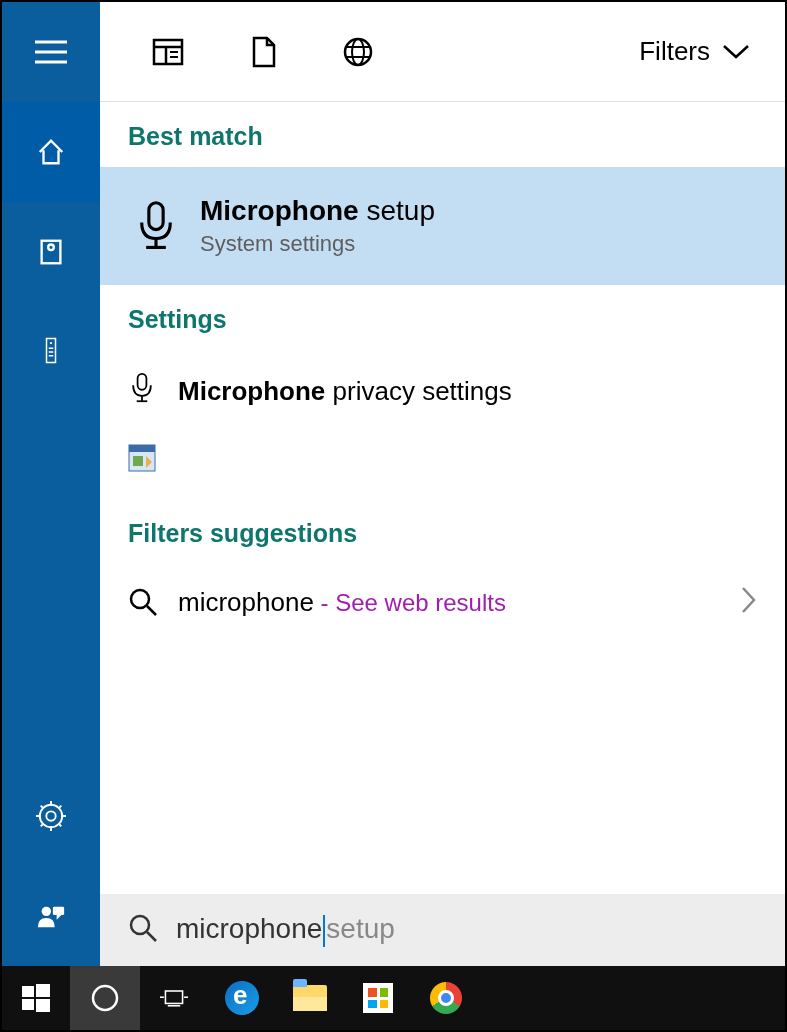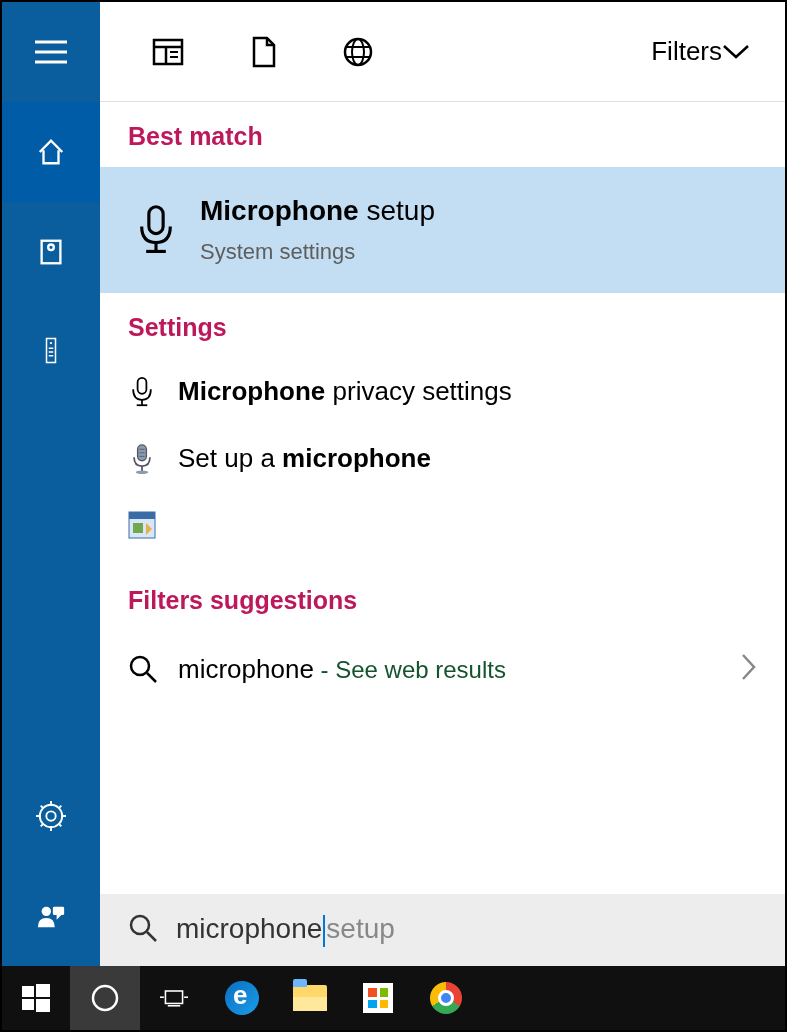--- a/index.html
+++ b/index.html
@@ -13,45 +13,45 @@
     .sidebar-item { width: 98px; height: 100px; display: flex; align-items: center; justify-content: center; color: #fff; cursor: pointer; }
     .sidebar-item.active { background: #005ca7; }
     .sidebar-item svg { width: 30px; height: 30px; }
     .sidebar-item.hamburger svg { width: 32px; height: 28px; }
     
     .content { flex: 1; display: flex; flex-direction: column; background: #fff; }
     
     .top-bar { display: flex; align-items: center; height: 100px; padding: 0 20px; border-bottom: 1px solid #e0e0e0; }
     .top-icon { width: 95px; display: flex; align-items: center; justify-content: center; cursor: pointer; height: 100%; }
     .top-icon svg { width: 32px; height: 32px; }
-    .filters { margin-left: auto; display: flex; align-items: center; gap: 0; cursor: pointer; font-size: 26px; color: #000; padding-right: 15px; }
+    .filters { margin-left: auto; display: flex; align-items: center; gap: 12px; cursor: pointer; font-size: 26px; color: #000; padding-right: 15px; }
     .filters svg { width: 28px; height: 16px; }
     
-    .section-header { font-size: 25px; font-weight: 600; color: #be185d; padding: 20px 28px 16px; }
+    .section-header { font-size: 25px; font-weight: 600; color: #0f766e; padding: 20px 28px 16px; }
     
     .best-match-item { display: flex; align-items: center; background: #c3def3; padding: 28px 20px; cursor: pointer; }
     .best-match-icon { width: 72px; display: flex; justify-content: center; }
     .best-match-icon svg { width: 50px; height: 50px; }
     .best-match-text { padding-left: 8px; }
     .best-match-title { font-size: 28px; color: #000; }
     .best-match-title .bold { font-weight: 600; }
-    .best-match-sub { font-size: 22px; color: #5e5e5e; margin-top: 12px; }
+    .best-match-sub { font-size: 22px; color: #5e5e5e; margin-top: 4px; }
     
     .settings-list { padding: 0 0 8px 0; }
     .settings-item { display: flex; align-items: center; padding: 18px 28px; cursor: pointer; }
     .settings-icon { width: 50px; display: flex; justify-content: flex-start; }
     .settings-icon svg { width: 28px; height: 30px; }
-    .settings-text { font-size: 26px; color: #000; }
+    .settings-text { font-size: 26px; color: #000; margin-top: 8px; }
     .settings-text .bold { font-weight: 600; }
     
     .search-suggestion { display: flex; align-items: center; padding: 22px 28px; cursor: pointer; }
     .search-suggestion-icon { width: 50px; display: flex; justify-content: flex-start; }
     .search-suggestion-icon svg { width: 30px; height: 30px; }
     .search-suggestion-text { font-size: 26px; color: #000; }
-    .search-suggestion-note { font-size: 24px; color: #14532d; }
+    .search-suggestion-note { font-size: 24px; color: #a21caf; }
     .search-suggestion-arrow { margin-left: auto; }
     .search-suggestion-arrow svg { width: 16px; height: 28px; }
     
     .search-bar { display: flex; align-items: center; background: #ededed; height: 72px; padding: 0 28px; margin-top: auto; }
     .search-bar-icon { margin-right: 18px; }
     .search-bar-icon svg { width: 30px; height: 30px; }
     .search-bar-text { font-size: 28px; color: #333; position: relative; }
     .search-bar-cursor { display: inline-block; width: 2px; height: 32px; background: #0078d7; vertical-align: middle; margin: 0 1px; }
     .search-bar-completion { color: #888; }
     
@@ -193,34 +193,20 @@
               <rect x="9" y="1" width="10" height="18" rx="5" fill="none" stroke="#000" stroke-width="2"></rect>
               <path d="M4 14 Q4 26 14 26 Q24 26 24 14" fill="none" stroke="#000" stroke-width="2"></path>
               <line x1="14" y1="26" x2="14" y2="32" stroke="#000" stroke-width="2"></line>
               <line x1="8" y1="32" x2="20" y2="32" stroke="#000" stroke-width="2"></line>
             </svg>
         </div>
         <div class="settings-text"><span class="bold">Microphone</span><span> privacy settings</span></div>
       </div>
       <div class="settings-item">
         <div class="settings-icon">
-          <svg viewBox="0 0 28 34">
-              <rect x="9" y="1" width="10" height="18" rx="5" fill="#8a9cb0" stroke="#556" stroke-width="1.5"></rect>
-              <line x1="11" y1="6" x2="17" y2="6" stroke="#556"></line>
-              <line x1="11" y1="10" x2="17" y2="10" stroke="#556"></line>
-              <line x1="11" y1="14" x2="17" y2="14" stroke="#556"></line>
-              <path d="M5 15 Q5 25 14 25 Q23 25 23 15" fill="none" stroke="#556" stroke-width="2"></path>
-              <line x1="14" y1="25" x2="14" y2="31" stroke="#556" stroke-width="2"></line>
-              <ellipse cx="14" cy="32" rx="7" ry="2" fill="#8a9cb0"></ellipse>
-            </svg>
-        </div>
-        <div class="settings-text"><span>Set up a </span><span class="bold">microphone</span></div>
-      </div>
-      <div class="settings-item">
-        <div class="settings-icon">
           <svg viewBox="0 0 28 28">
               <rect x="1" y="1" width="26" height="26" fill="#d8e6f5" stroke="#3a6ca8" stroke-width="1"></rect>
               <rect x="1" y="1" width="26" height="7" fill="#3a6ca8"></rect>
               <rect x="5" y="12" width="10" height="10" fill="#6fa84f"></rect>
               <path d="M18 12 L24 18 L18 24" fill="#e8b04f"></path>
             </svg>
         </div>
       </div>
     </div>
 

